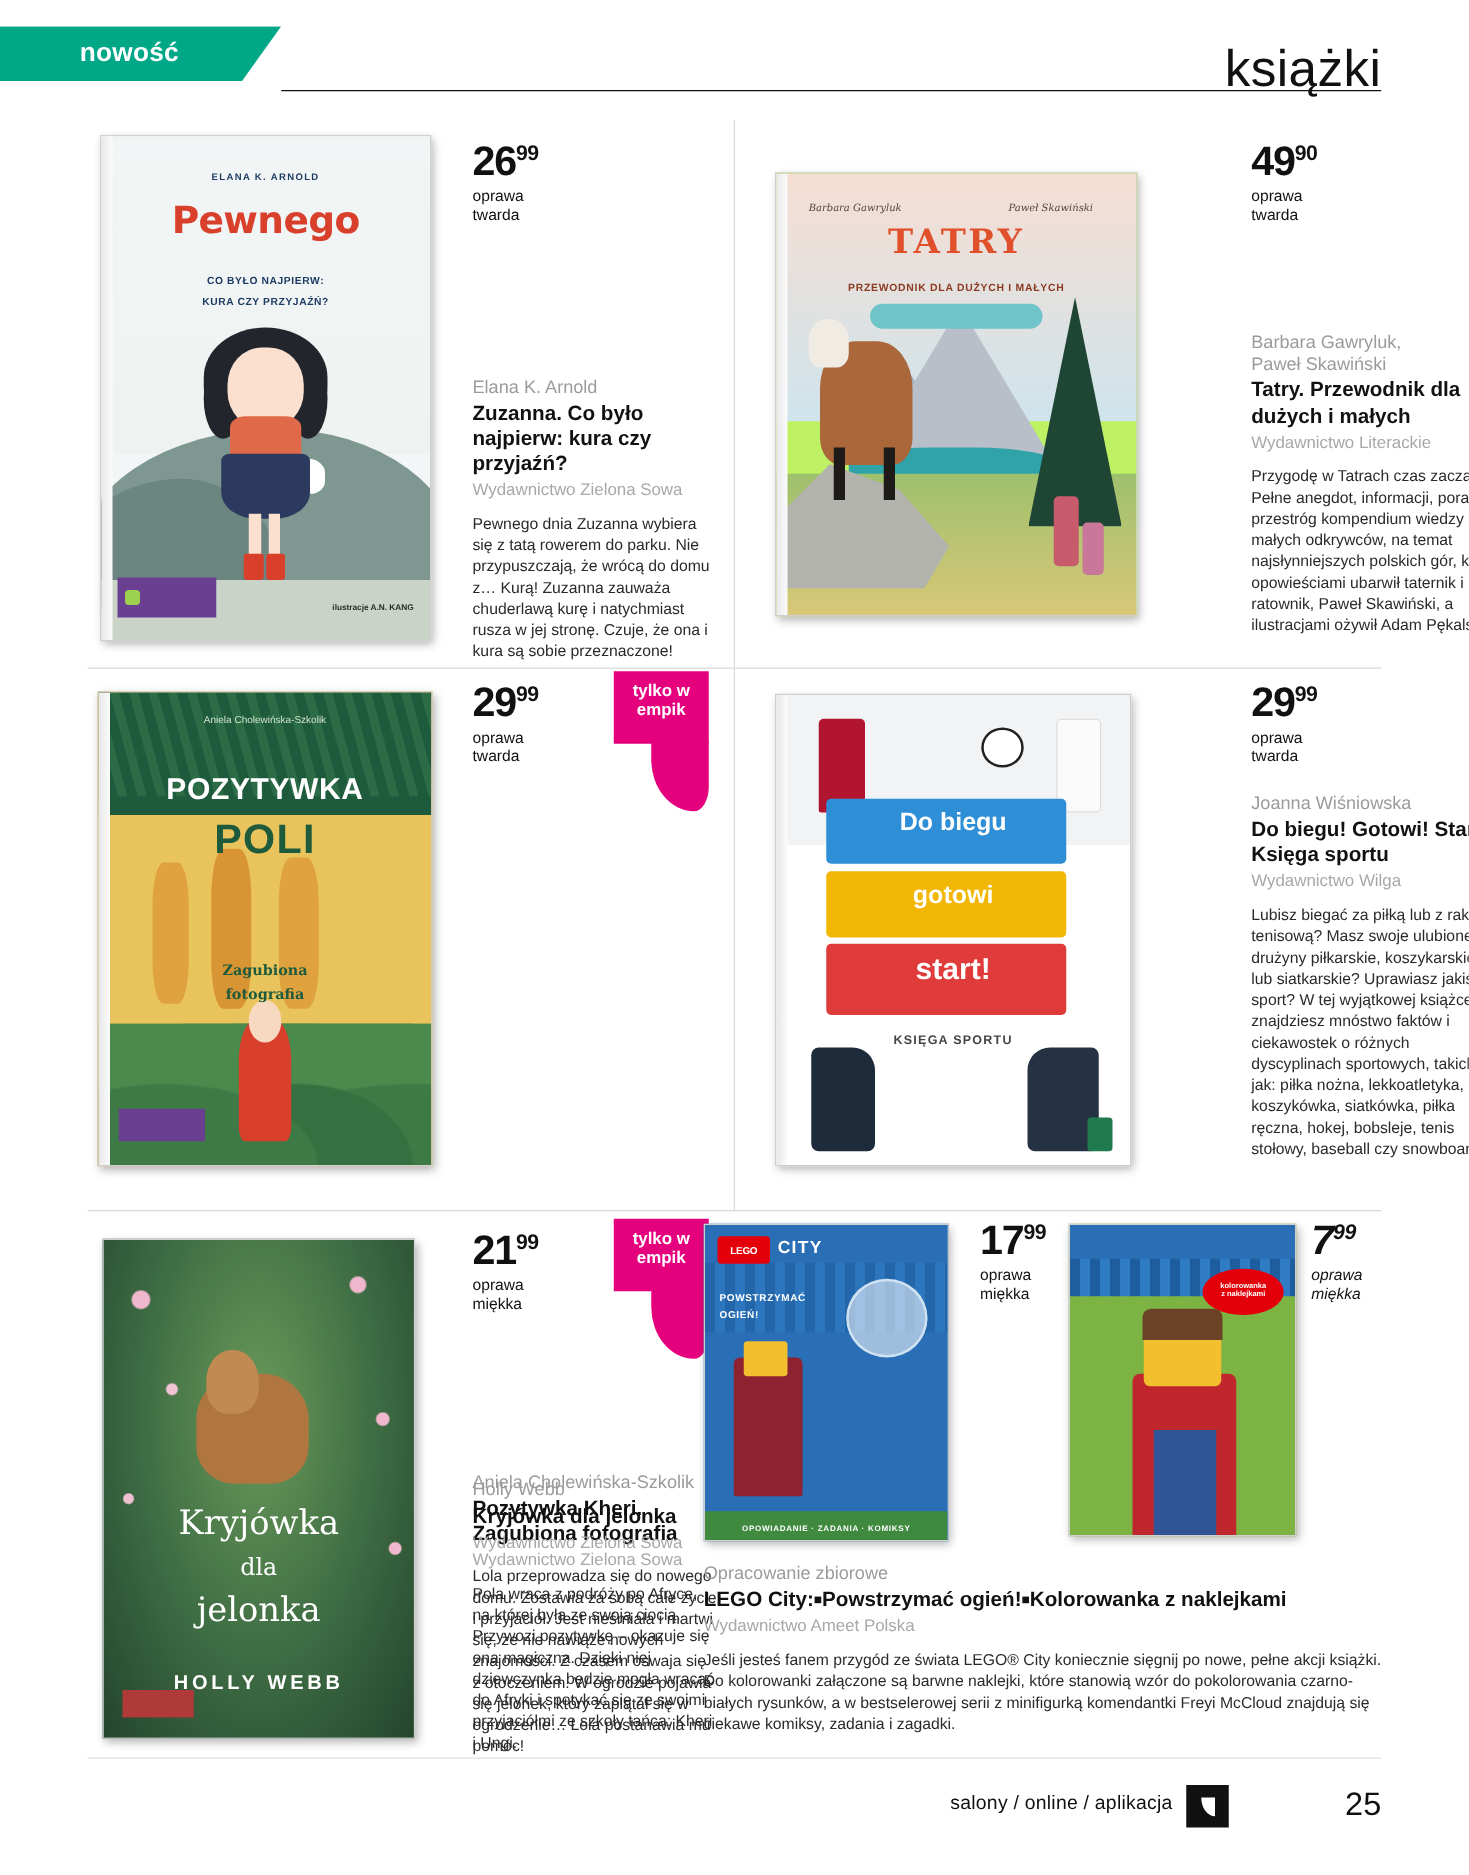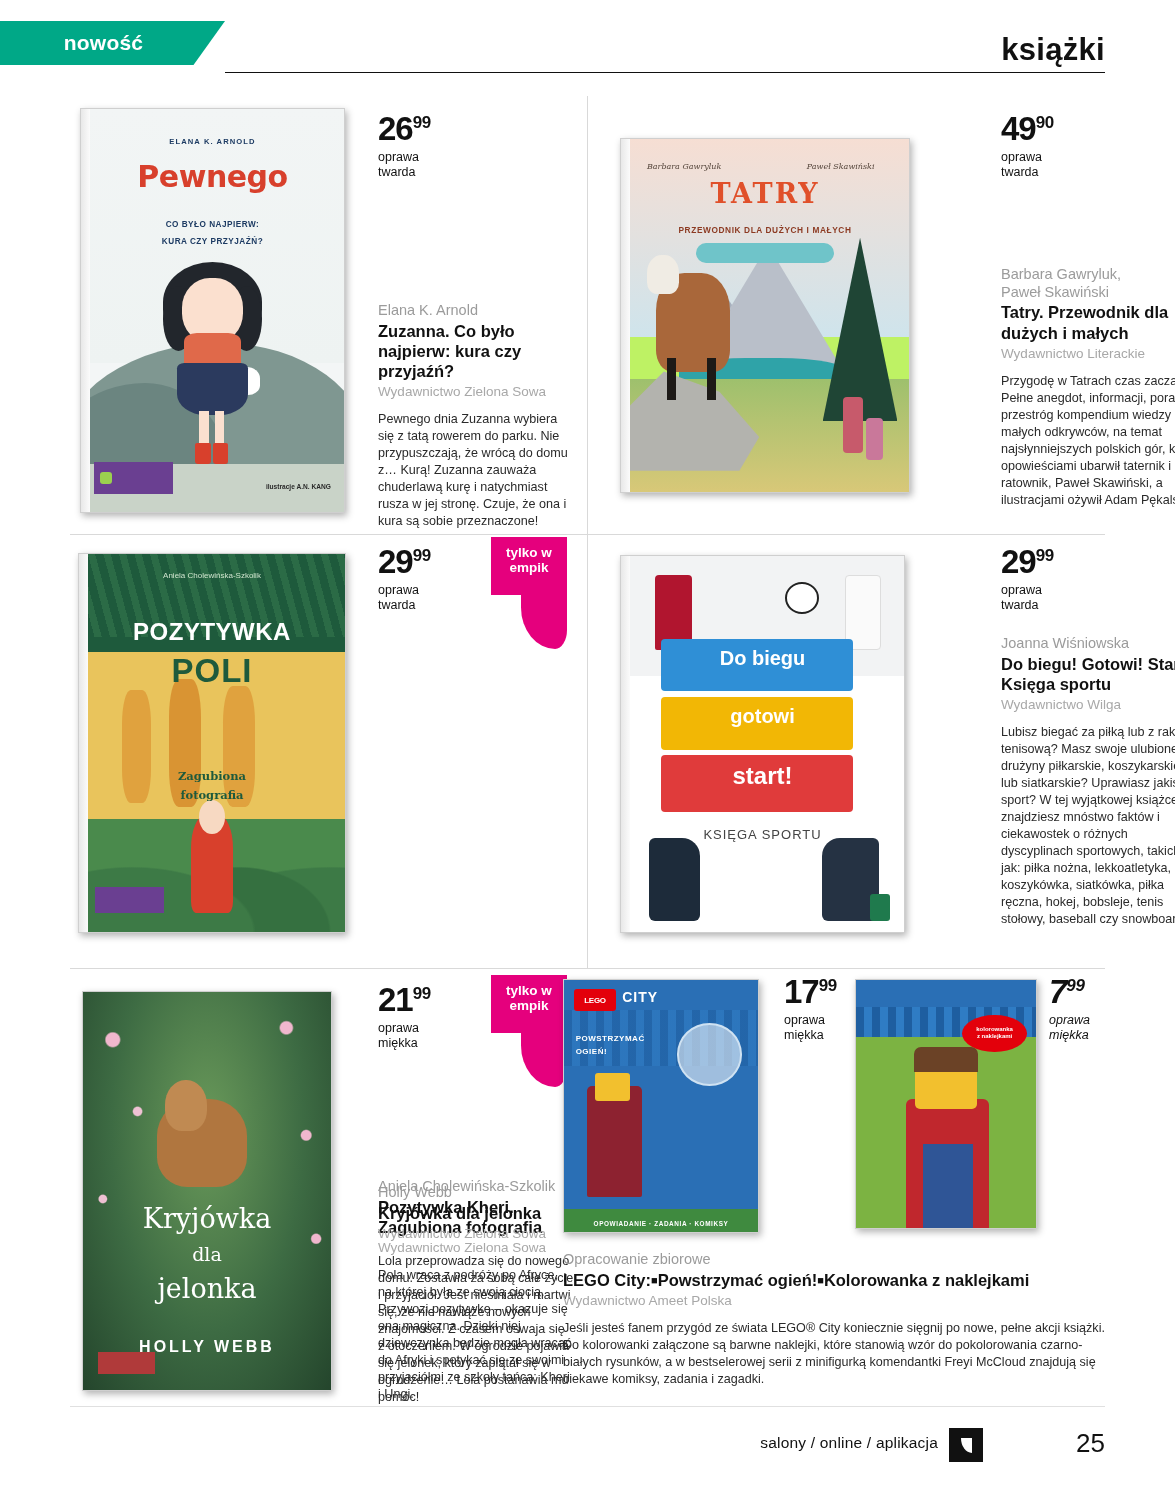--- a/index.html
+++ b/index.html
@@ -19,21 +19,21 @@
     background: #00a887;
     clip-path: polygon(0 0, 100% 0, 86% 100%, 0 100%);
     display: flex; align-items: center; justify-content: center;
   }
   .nowosc-badge span {
     color: #fff; font-size: 21px; font-weight: 600; letter-spacing: .2px;
     padding-right: 18px;
   }
   .cat-title {
     position: absolute; right: 70px; top: 32px;
-    font-size: 31px; font-weight: 700; color: #111; letter-spacing: .3px;
+    font-size: 41px; font-weight: 400; color: #111; letter-spacing: .3px;
   }
   .header-rule {
     position: absolute; left: 225px; right: 70px; top: 72px;
     border-top: 1.6px solid #111;
   }
 
   
   .grid { position: absolute; left: 70px; top: 96px; width: 1035px; }
   .row { position: relative; display: flex; }
   .row.r1 { height: 438px; }
@@ -196,21 +196,21 @@
 
   
   .db { background:#fff; }
   .db .top { position:absolute; left:0; right:0; top:0; height:32%; background:#f2f3f4; }
   .db .band1 { position:absolute; left:14%; top:22%; width:68%; height:14%; background:#2f8fd6; border-radius:4px; }
   .db .band2 { position:absolute; left:14%; top:37.5%; width:68%; height:14%; background:#f2b705; border-radius:4px; }
   .db .band3 { position:absolute; left:14%; top:53%; width:68%; height:15%; background:#e03b3b; border-radius:4px; }
   .db .tx1 { top:24.2%; font-size:20px; font-weight:800; color:#fff; }
   .db .tx2 { top:39.6%; font-size:20px; font-weight:800; color:#fff; }
   .db .tx3 { top:54.8%; font-size:24px; font-weight:800; color:#fff; }
-  .db .sub { top:72%; font-size:13px; font-weight:400; color:#444; letter-spacing:1px; }
+  .db .sub { top:72%; font-size:10px; font-weight:700; color:#444; letter-spacing:1px; }
   .db .ball { position:absolute; left:58%; top:7%; width:12%; height:8.5%; background:#fff; border:2px solid #222; border-radius:50%; }
   .db .play { position:absolute; left:12%; top:5%; width:13%; height:20%; background:#b1152f; border-radius:4px 4px 2px 2px; }
   .db .tennis { position:absolute; right:8%; top:5%; width:13%; height:20%; background:#fafafa; border:1px solid #ddd; border-radius:4px; }
   .db .runner { position:absolute; left:10%; bottom:3%; width:18%; height:22%; background:#1d2b3a; border-radius:6px 18px 6px 6px; }
   .db .cyclist { position:absolute; right:9%; bottom:3%; width:20%; height:22%; background:#253243; border-radius:18px 6px 6px 6px; }
   .db .logo { position:absolute; right:5%; bottom:3%; width:7%; height:7%; background:#1f7a4d; border-radius:3px; }
 
   
   .kr { background:#2f5d3a; }
   .kr .bg { position:absolute; inset:0;

